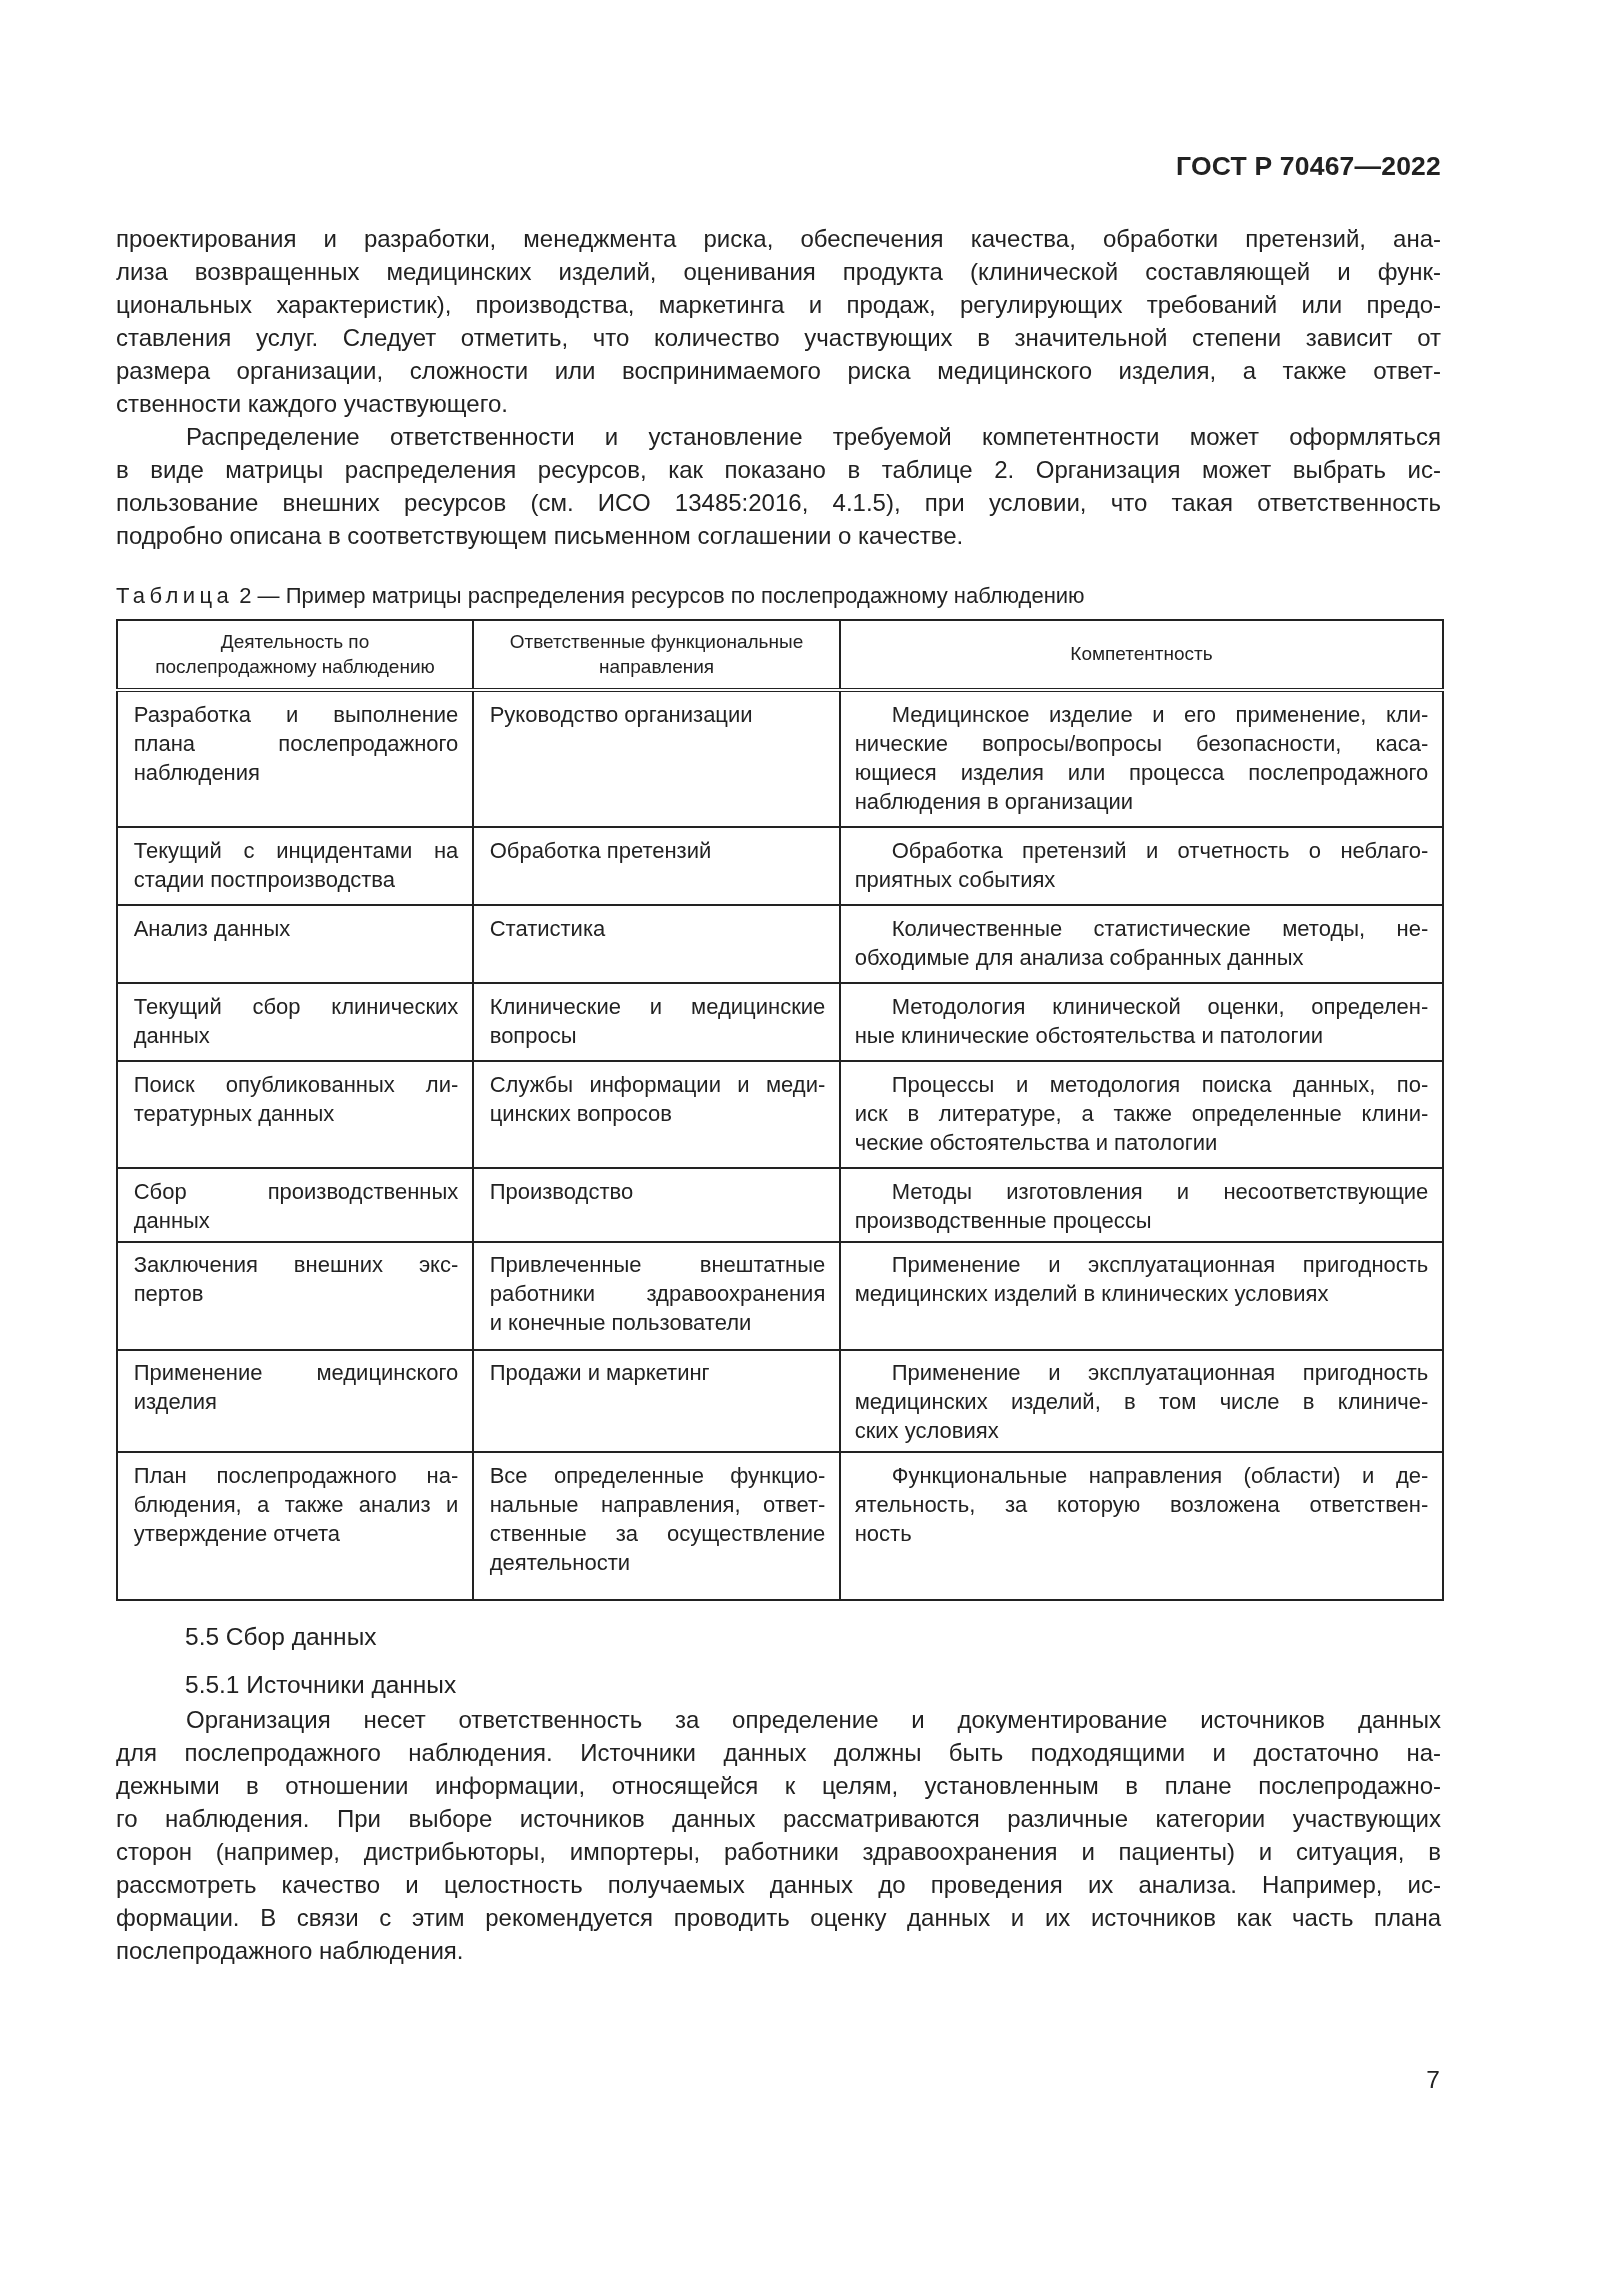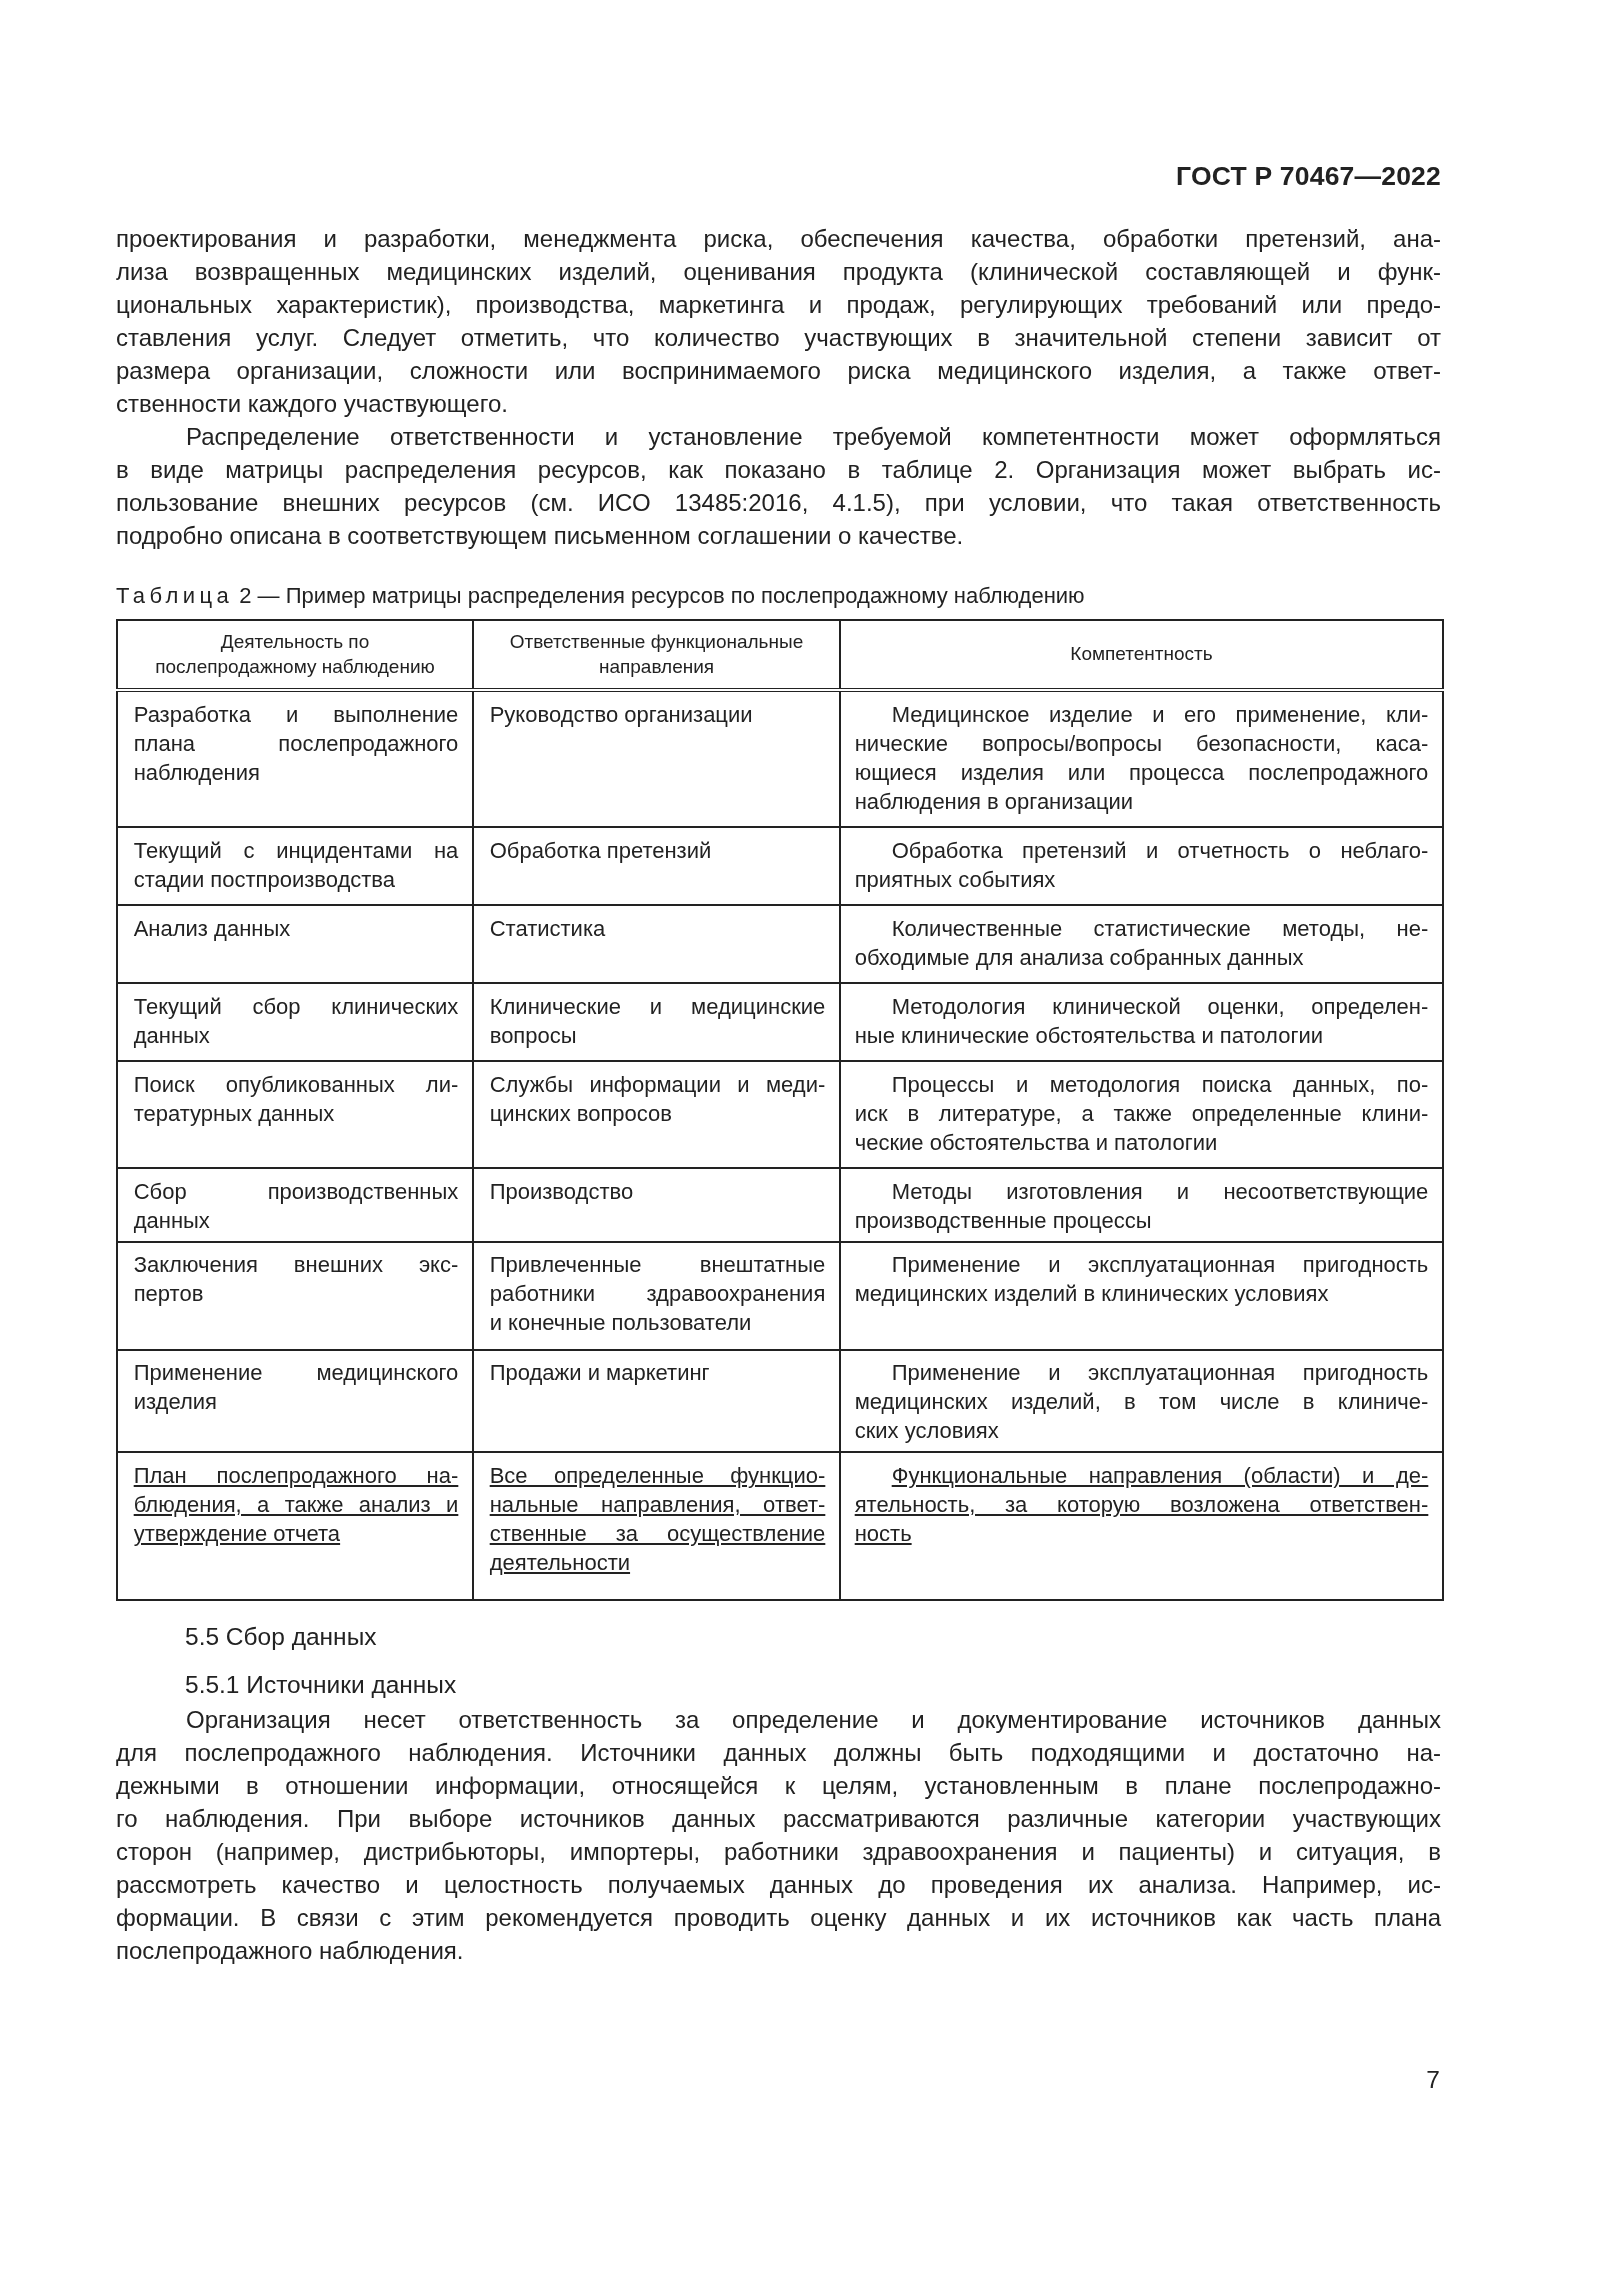--- a/index.html
+++ b/index.html
@@ -1,18 +1,18 @@
 <!DOCTYPE html>
 <html><head>
 <meta charset="utf-8">
 <style>
   html, body { margin:0; padding:0; background:#ffffff; }
   body { width:1621px; height:2293px; position:relative; overflow:hidden;
          font-family:"Liberation Sans", sans-serif; color:#222222; }
-  .running-head { position:absolute; left:1157px; top:161px; width:284px; text-align:right;
+  .running-head { position:absolute; left:1157px; top:151px; width:284px; text-align:right;
          font-weight:bold; font-size:26.5px; letter-spacing:0.2px; }
   .block { position:absolute; left:116px; width:1325px; }
   .line { display:block; height:33px; line-height:33px; font-size:24px;
           text-align:justify; text-align-last:justify; white-space:nowrap; overflow:visible; }
   .line.last { text-align-last:left; }
   .line.indent { padding-left:70px; }
   .caption { position:absolute; left:116px; top:581px; font-size:22px; line-height:29px; white-space:nowrap; }
   .caption .spaced { letter-spacing:4.4px; }
   table.matrix { position:absolute; left:116px; top:619px; width:1325px; border-collapse:collapse;
           table-layout:fixed; border:2.5px solid #222; }
@@ -183,21 +183,21 @@
         </td>
         <td class="c2">
           <span class="cell-line last">Продажи и маркетинг</span>
         </td>
         <td class="c3">
           <span class="cell-line indent">Применение и эксплуатационная пригодность</span>
           <span class="cell-line">медицинских изделий, в том числе в клиниче-</span>
           <span class="cell-line last">ских условиях</span>
         </td>
       </tr>
-      <tr style="height: 148px; text-decoration: underline;">
+      <tr style="height: 148px;">
         <td class="c1">
           <span class="cell-line">План послепродажного на-</span>
           <span class="cell-line">блюдения, а также анализ и</span>
           <span class="cell-line last">утверждение отчета</span>
         </td>
         <td class="c2">
           <span class="cell-line">Все определенные функцио-</span>
           <span class="cell-line">нальные направления, ответ-</span>
           <span class="cell-line">ственные за осуществление</span>
           <span class="cell-line last">деятельности</span>

